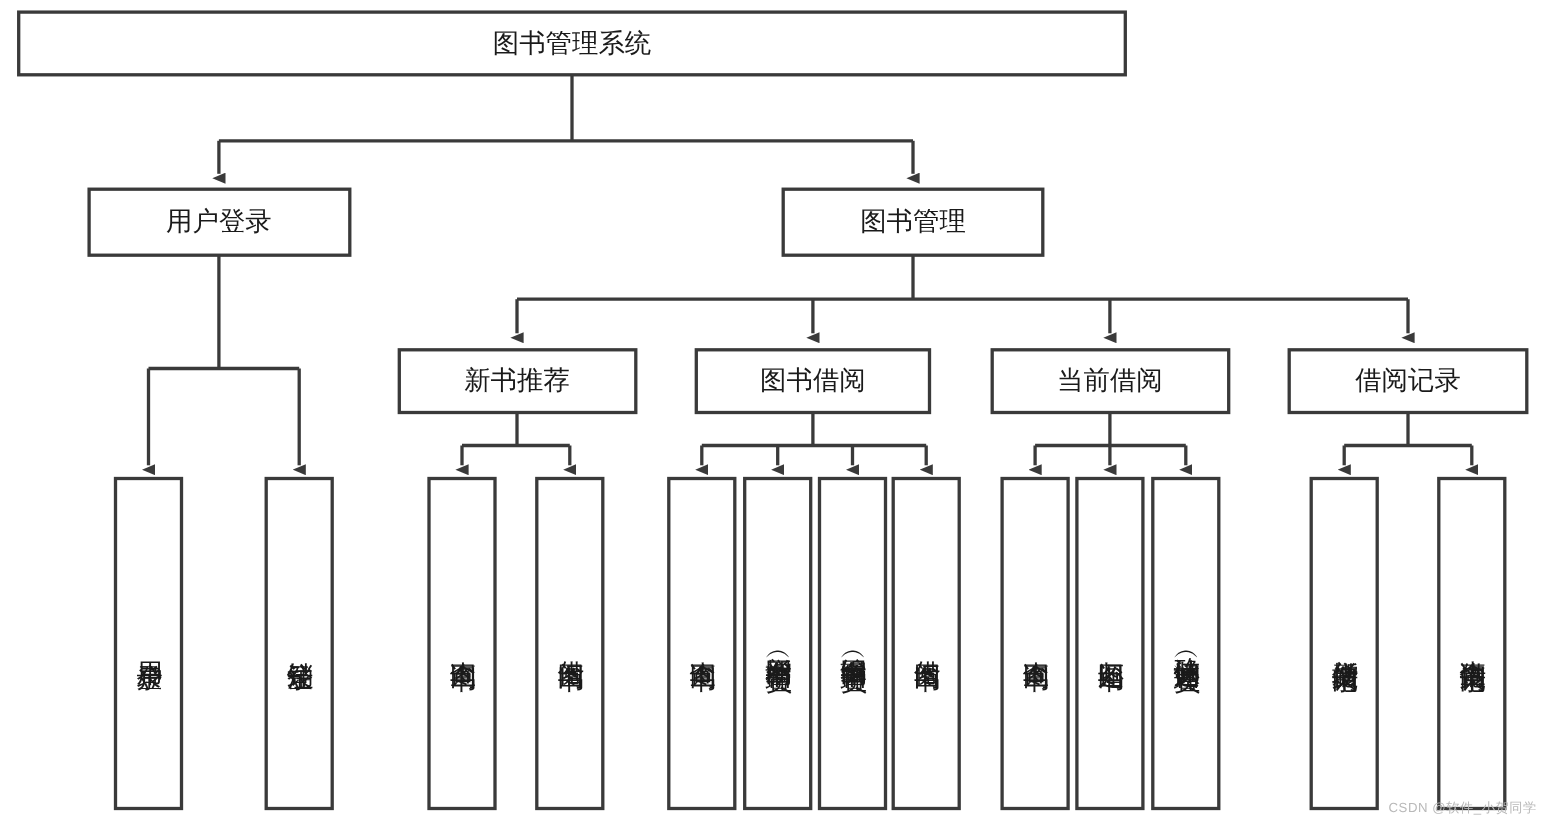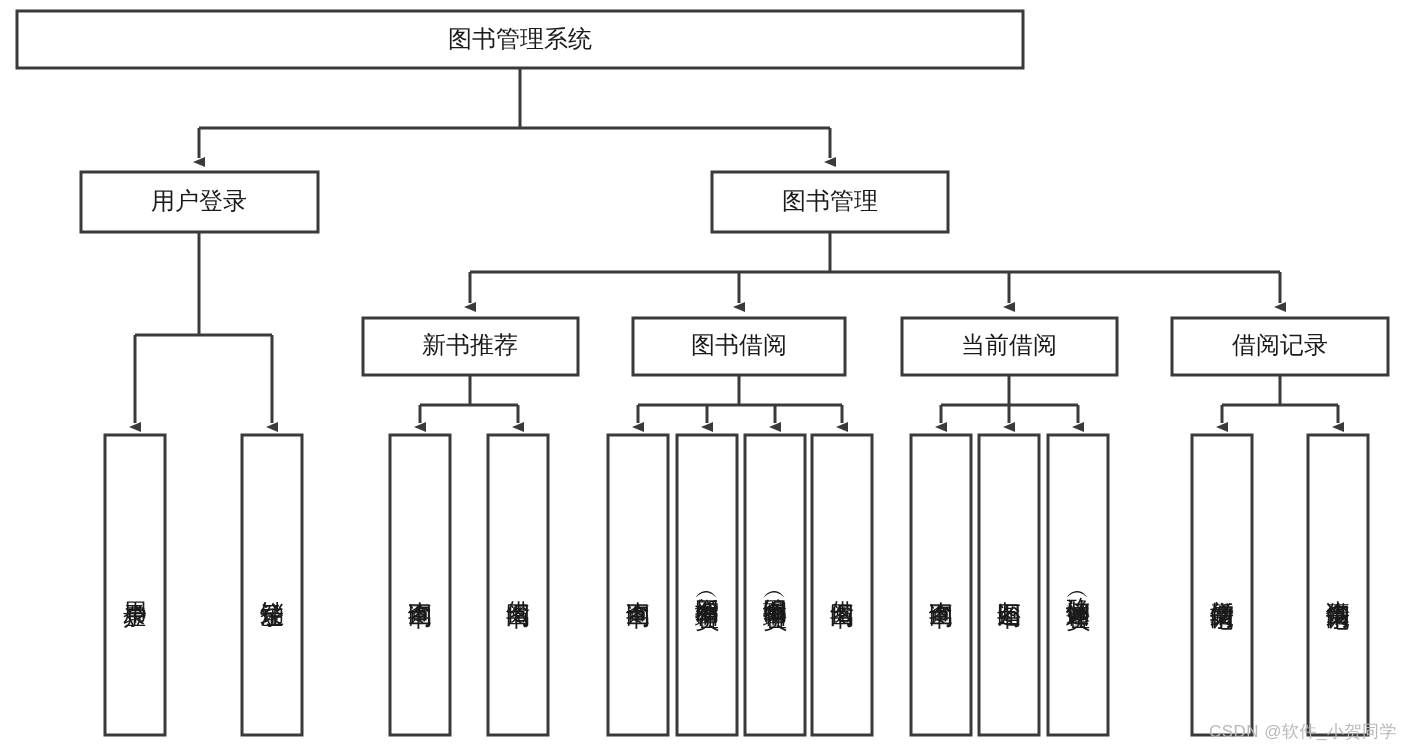--- a/index.html
+++ b/index.html
@@ -61,21 +61,21 @@
     text-orientation: upright;
     font-size: 24px;
     letter-spacing: 1.5px;
     color: #1a1a1a;
     font-family: "Liberation Sans", "DejaVu Sans", sans-serif;
   }
   .watermark {
     position: absolute;
     right: 8px;
     bottom: 4px;
-    font-size: 17px;
+    font-size: 12px;
     color: #b9b9b9;
     font-family: "Liberation Sans", "DejaVu Sans", sans-serif;
     white-space: nowrap;
     letter-spacing: 0.5px;
   }
 </style>
 </head>
 <body>
 
 <div id="diagram-root">

